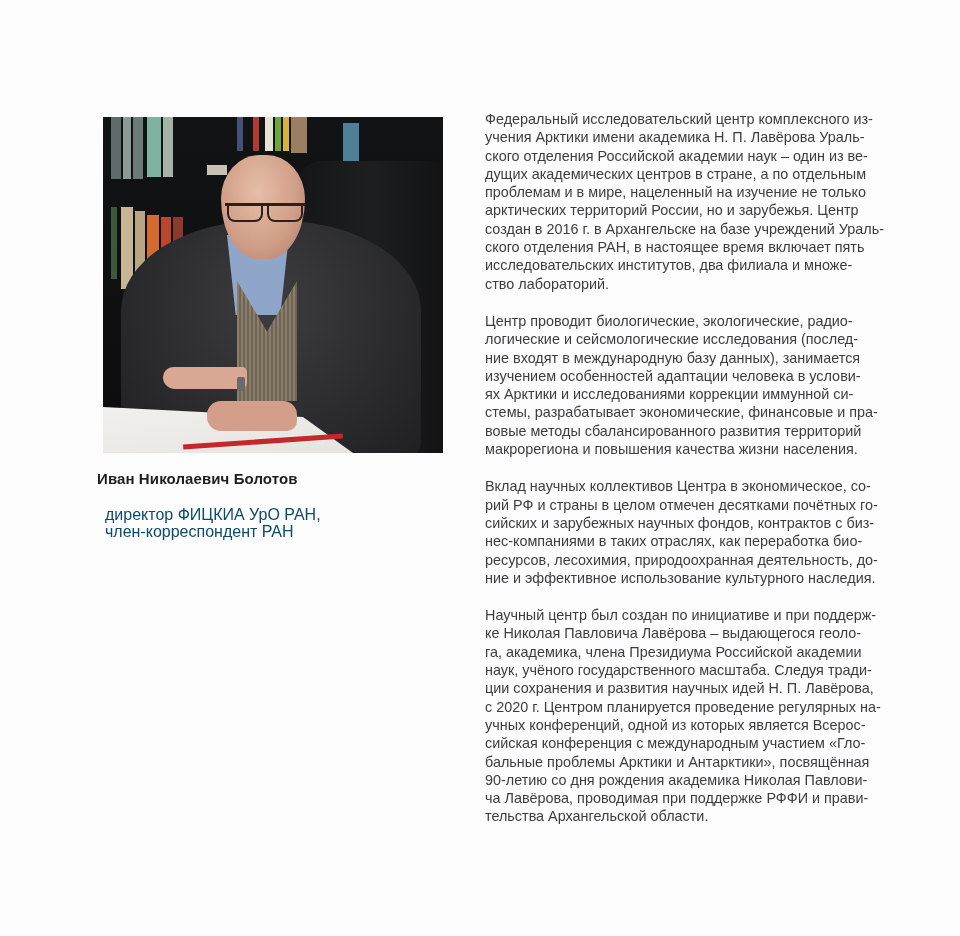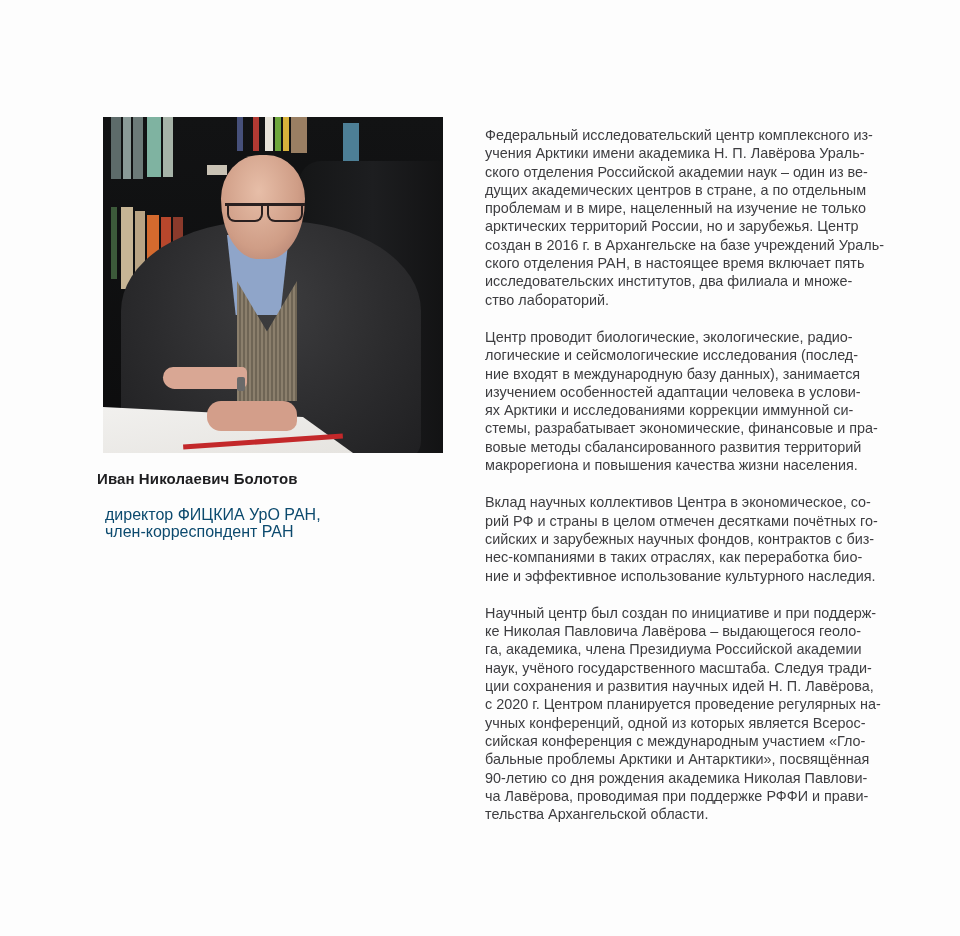--- a/index.html
+++ b/index.html
@@ -128,21 +128,21 @@
     .caption-role span { display: block; }
 
     
     .article {
       position: absolute;
       left: 485px;
       top: 110px;
       width: 455px;
     }
     .article p {
-      margin: 16px 0 19px 0;
+      margin: 0 0 19px 0;
       font-size: 14.4px;
       line-height: 18.3px;
       color: #3d3d40;
     }
     .article p .ln {
       display: block;
       white-space: nowrap;
     }
   </style>
 </head>
@@ -214,20 +214,21 @@
         <span class="ln">ях Арктики и исследованиями коррекции иммунной си-</span>
         <span class="ln">стемы, разрабатывает экономические, финансовые и пра-</span>
         <span class="ln">вовые методы сбалансированного развития территорий</span>
         <span class="ln">макрорегиона и повышения качества жизни населения.</span>
       </p>
       <p>
         <span class="ln">Вклад научных коллективов Центра в экономическое, со-</span>
         <span class="ln">рий РФ и страны в целом отмечен десятками почётных го-</span>
         <span class="ln">сийских и зарубежных научных фондов, контрактов с биз-</span>
         <span class="ln">нес-компаниями в таких отраслях, как переработка био-</span>
+        <span class="ln">ресурсов, лесохимия, природоохранная деятельность, до-</span>
         <span class="ln">ние и эффективное использование культурного наследия.</span>
       </p>
       <p>
         <span class="ln">Научный центр был создан по инициативе и при поддерж-</span>
         <span class="ln">ке Николая Павловича Лавёрова – выдающегося геоло-</span>
         <span class="ln">га, академика, члена Президиума Российской академии</span>
         <span class="ln">наук, учёного государственного масштаба. Следуя тради-</span>
         <span class="ln">ции сохранения и развития научных идей Н. П. Лавёрова,</span>
         <span class="ln">с 2020 г. Центром планируется проведение регулярных на-</span>
         <span class="ln">учных конференций, одной из которых является Всерос-</span>

